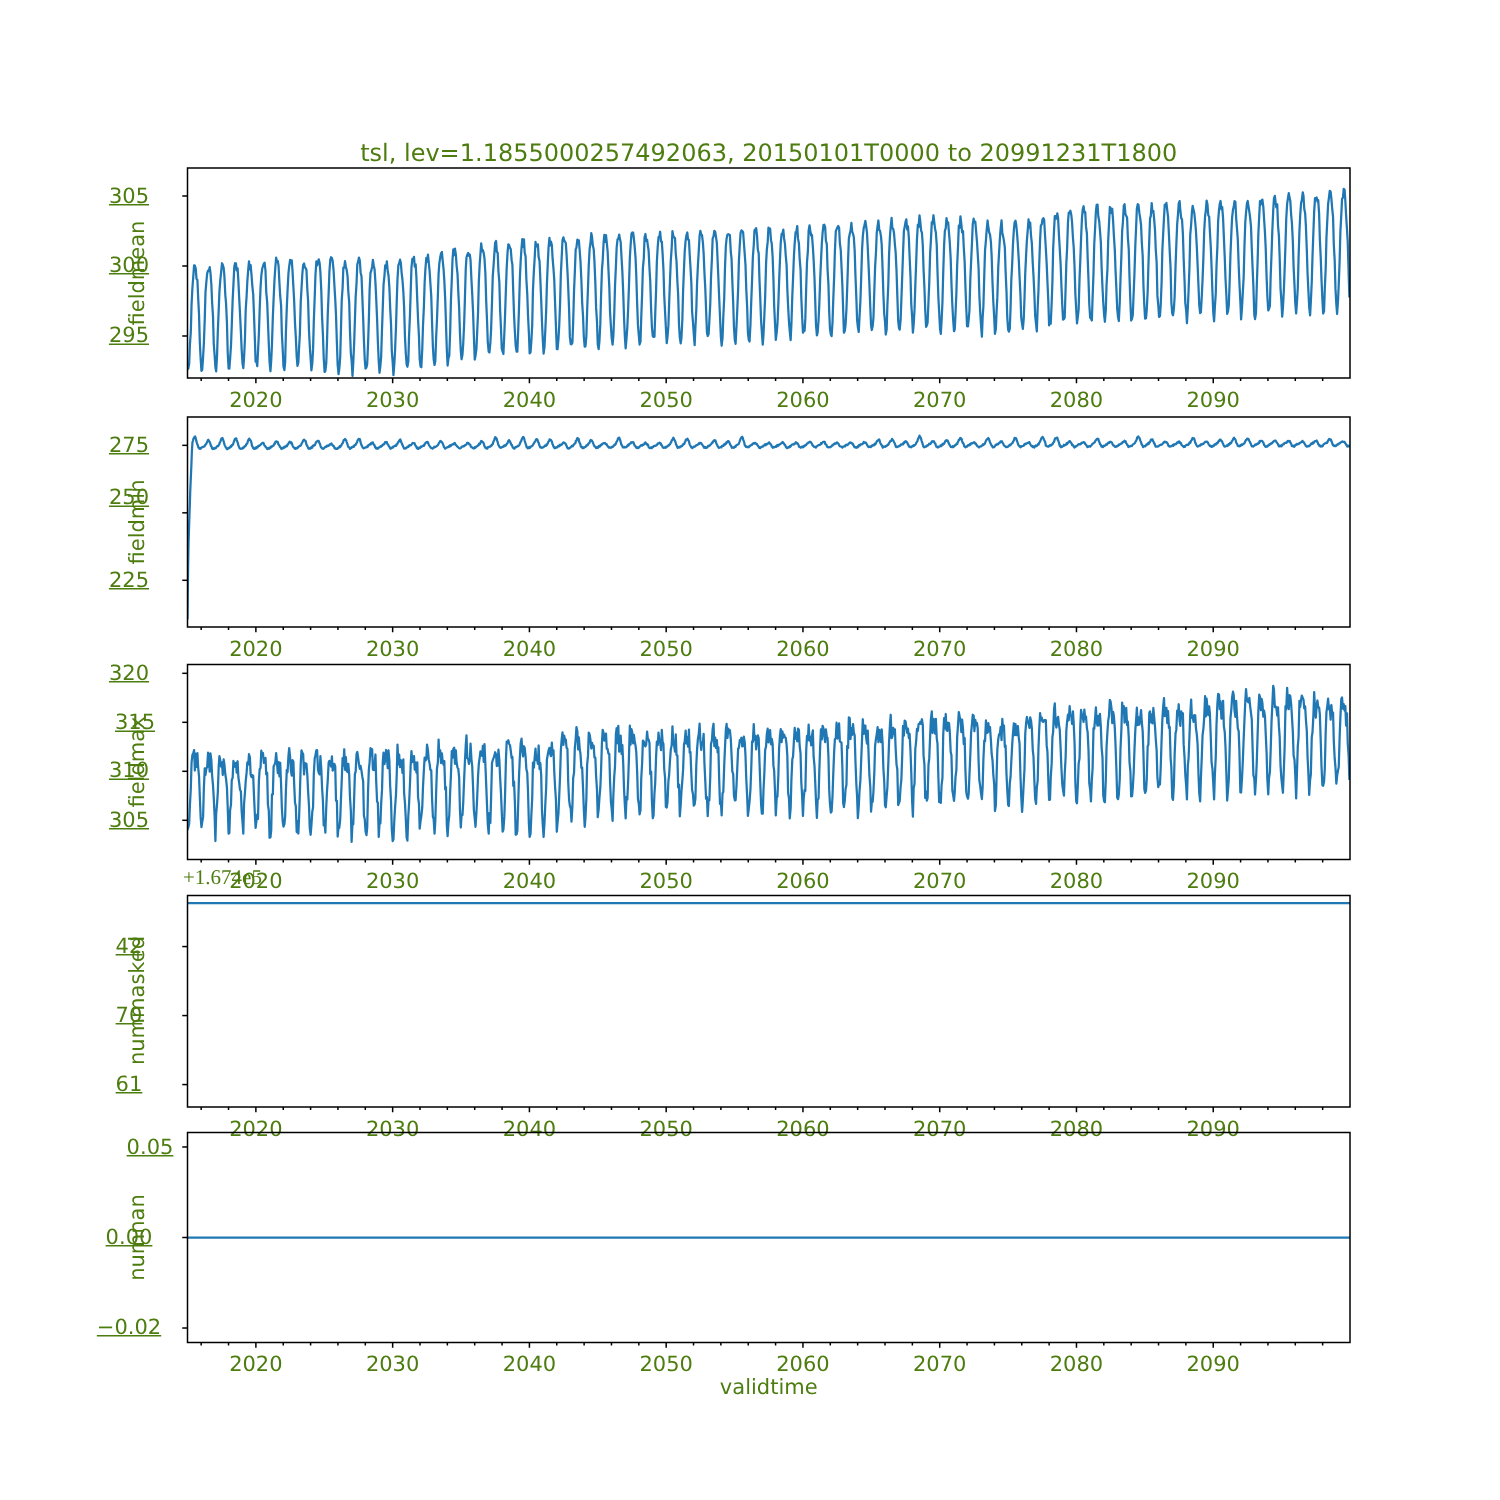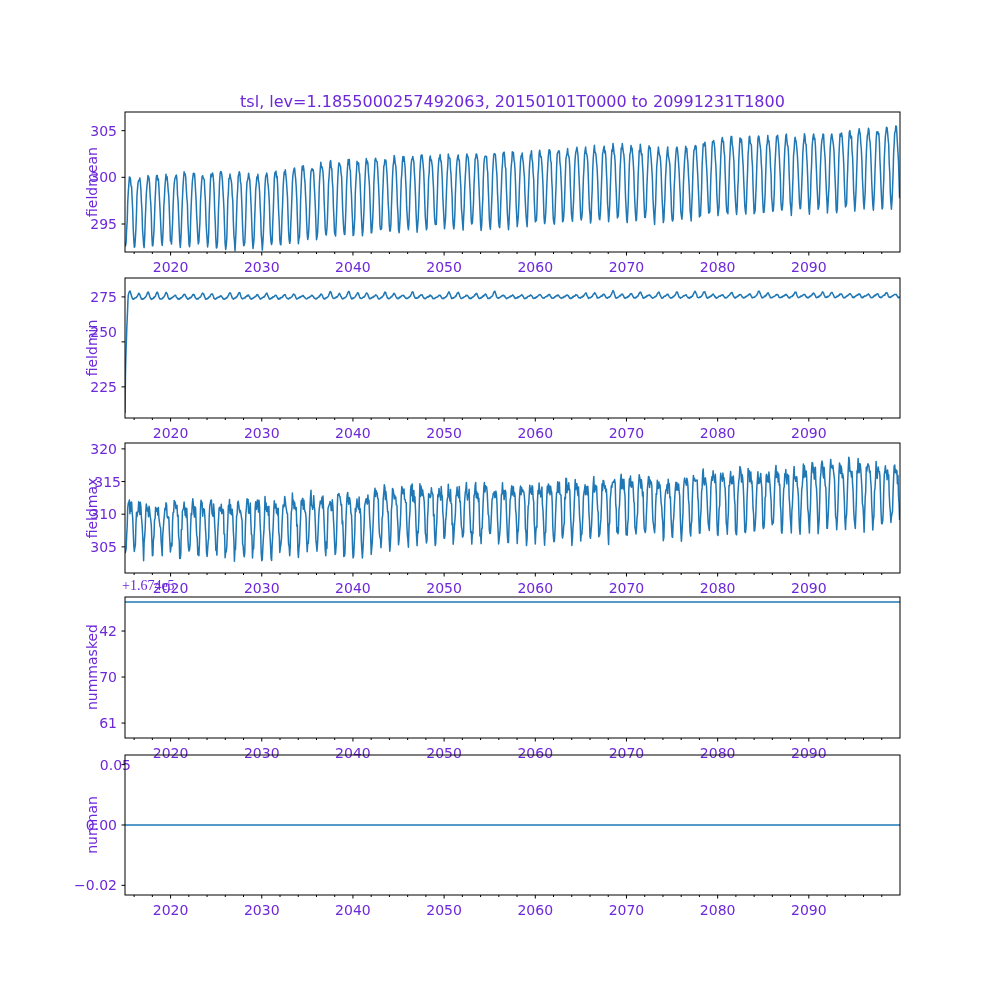--- a/index.html
+++ b/index.html
@@ -1,41 +1,42 @@
 <!DOCTYPE html>
 <html><head>
 <meta charset="utf-8">
 <style>
   html,body{margin:0;padding:0;background:#fff;}
   .fig{position:relative;width:1000px;height:1000px;background:#ffffff;
-       font-family:"DejaVu Sans",sans-serif;color:#6d28d9;overflow:hidden;}
+       font-family:"DejaVu Sans",sans-serif;color:#4d7c0f;overflow:hidden;}
   .title{position:absolute;left:125px;width:775px;top:92px;text-align:center;
          font-size:16px;line-height:19px;white-space:nowrap;}
   .xlabel{position:absolute;left:125px;width:775px;top:916px;text-align:center;
           font-size:14px;line-height:18px;}
   .offset{position:absolute;left:122px;top:577px;font-size:14px;line-height:17px;font-family:Liberation Serif, serif;}
   .ylabel{position:absolute;width:200px;height:18px;left:-8px;text-align:center;
           transform:rotate(-90deg);font-size:14px;line-height:18px;white-space:nowrap;}
-  .ytick{position:absolute;text-align:right;font-size:14px;line-height:18px;height:18px;}
+  .ytick{position:absolute;text-align:center;font-size:14px;line-height:18px;height:18px;text-decoration:underline;}
   .xtick{position:absolute;text-align:center;font-size:14px;line-height:18px;height:18px;}
   svg{position:absolute;overflow:visible;}
 </style>
 </head>
 <body>
 
 <div class="fig" id="figure">
   <div class="title">tsl, lev=1.1855000257492063, 20150101T0000 to 20991231T1800</div>
 
   <div class="ylabel" style="top:173px">fieldmean</div>
   <div class="ylabel" style="top:339px">fieldmin</div>
   <div class="ylabel" style="top:499px">fieldmax</div>
   <div class="ylabel" style="top:658px">nummasked</div>
   <div class="ylabel" style="top:816px">numnan</div>
 
   <div class="offset">+1.674e5</div>
+  <div class="xlabel">validtime</div>
 
   <div></div>
   <div></div>
   <div></div>
   <div></div>
   <div></div>
 <span class="ytick" style="left: 55px; top: 215px; width: 62px;">295</span>
     <span class="ytick" style="left: 55px; top: 168.333px; width: 62px;">300</span>
     <span class="ytick" style="left: 55px; top: 121.667px; width: 62px;">305</span>
     <span class="xtick" style="left: 145.588px; top: 258px; width: 50px;">2020</span>

